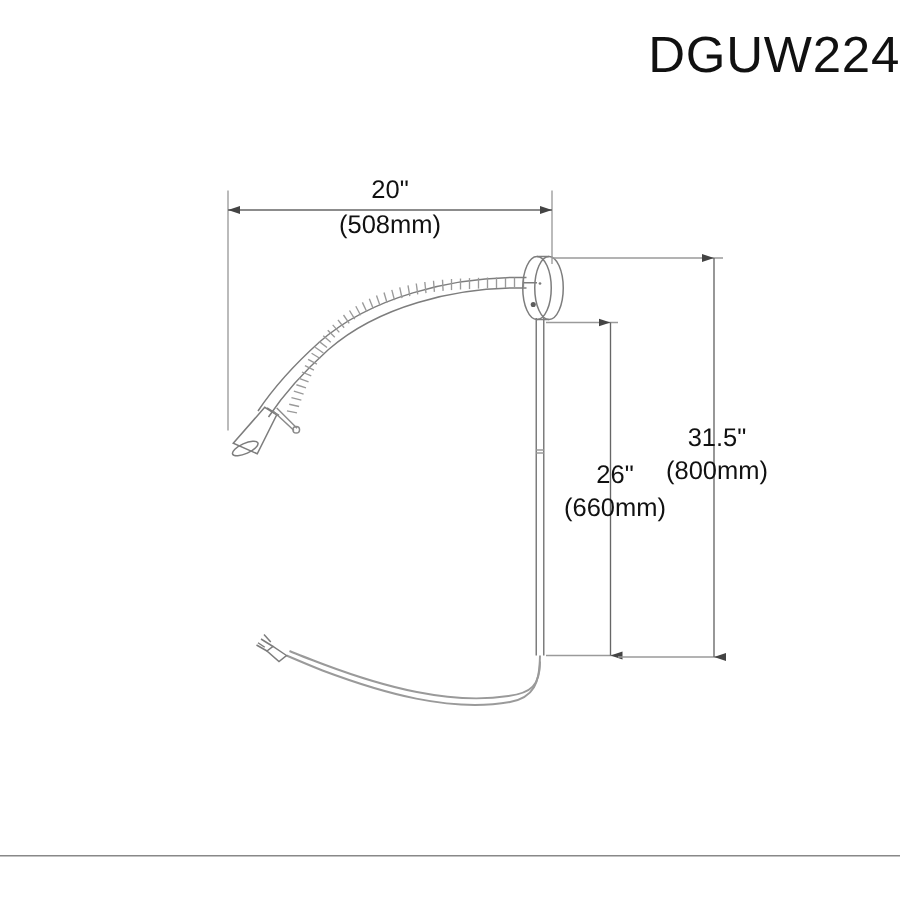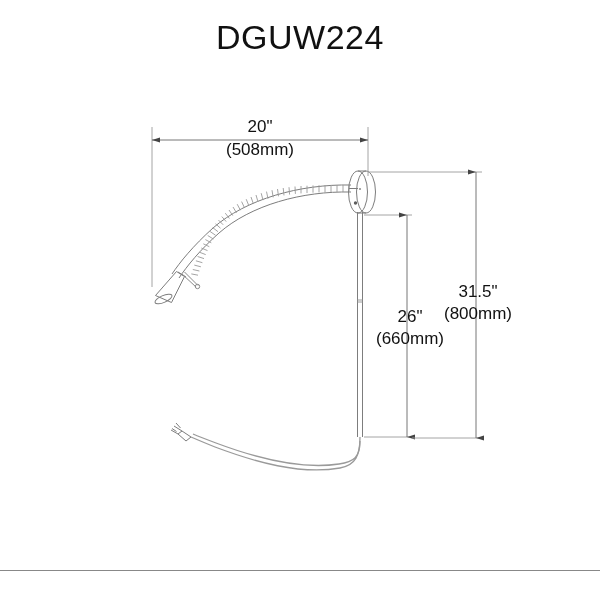--- a/index.html
+++ b/index.html
@@ -18,21 +18,21 @@
     position: relative;
     width: 600px;
     height: 600px;
     background: #ffffff;
   }
   #product-title {
     position: absolute;
     top: 18px;
     left: 0;
     width: 600px;
-    text-align: center;
+    text-align: right;
     font-size: 34px;
     font-weight: 400;
     letter-spacing: 0.5px;
     color: #111111;
     font-family: "Liberation Sans", sans-serif;
   }
   #drawing-svg {
     position: absolute;
     top: 0;
     left: 0;

